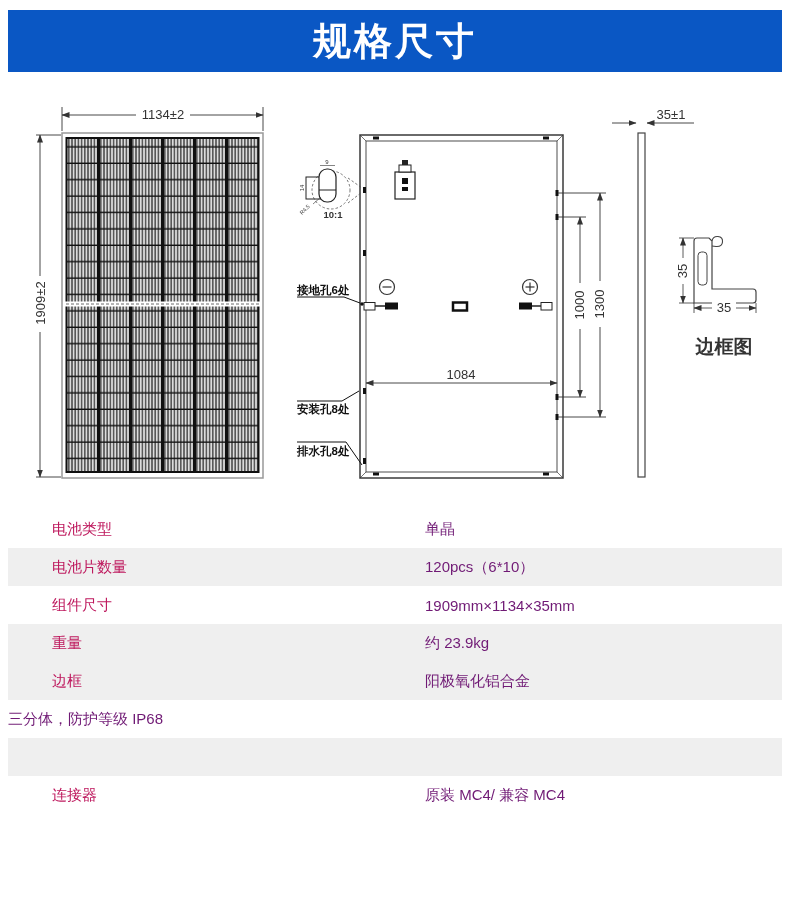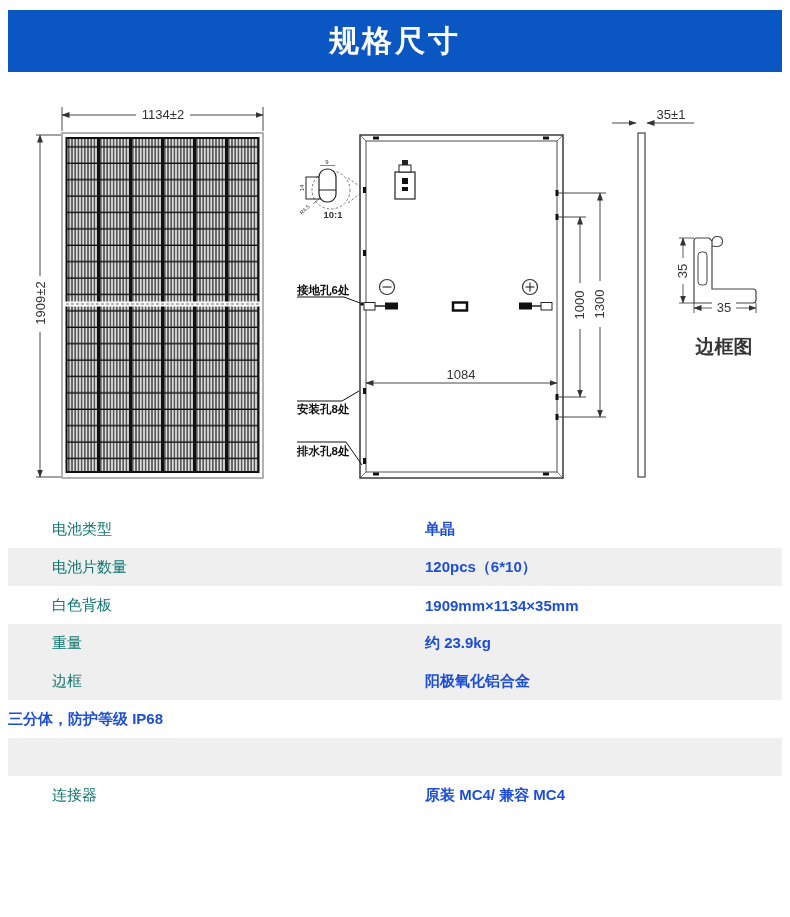--- a/index.html
+++ b/index.html
@@ -1,26 +1,26 @@
 <!DOCTYPE html>
 <html><head>
 <meta charset="utf-8">
 <style>
   html,body{margin:0;padding:0;background:#fff;}
   .page{position:relative;width:790px;height:917px;background:#fff;overflow:hidden;
         font-family:"Liberation Sans","DejaVu Sans",sans-serif;color:#333;}
   .header{position:absolute;left:8px;top:10px;width:774px;height:62px;background:#0a57c4;
           display:flex;align-items:center;justify-content:center;}
-  .header-title{color:#fff;font-size:30px;font-weight:700;letter-spacing:3px;}
+  .header-title{color:#fff;font-size:38px;font-weight:700;letter-spacing:3px;}
   .drawings{position:absolute;left:0;top:85px;}
   .spec-table{position:absolute;left:8px;top:510px;width:774px;}
   .spec-row{height:38px;display:flex;align-items:center;}
   .spec-row.alt{background:#efefef;}
-  .spec-label{flex:0 0 417px;padding-left:44px;box-sizing:border-box;font-size:15px;color:#0f766e;}
-  .spec-value{font-size:15px;color:#1d4ed8;white-space:nowrap;font-weight:bold;}
+  .spec-label{flex:0 0 417px;padding-left:44px;box-sizing:border-box;font-size:15px;color:#be185d;}
+  .spec-value{font-size:15px;color:#701a75;white-space:nowrap;}
   svg text{fill:#333;}
   .dimtxt{font-size:13px;}
   .cnlabel{font-size:11.5px;font-weight:700;fill:#111;}
 </style>
 </head>
 <body>
 
 <div class="page">
 
   <div class="header">
@@ -193,21 +193,21 @@
   <div class="spec-table">
     <div class="spec-row">
       <span class="spec-label">电池类型</span>
       <span class="spec-value">单晶</span>
     </div>
     <div class="spec-row alt">
       <span class="spec-label">电池片数量</span>
       <span class="spec-value">120pcs（6*10）</span>
     </div>
     <div class="spec-row">
-      <span class="spec-label">白色背板</span>
+      <span class="spec-label">组件尺寸</span>
       <span class="spec-value">1909mm×1134×35mm</span>
     </div>
     <div class="spec-row alt">
       <span class="spec-label">重量</span>
       <span class="spec-value">约 23.9kg</span>
     </div>
     <div class="spec-row alt">
       <span class="spec-label">边框</span>
       <span class="spec-value">阳极氧化铝合金</span>
     </div>

